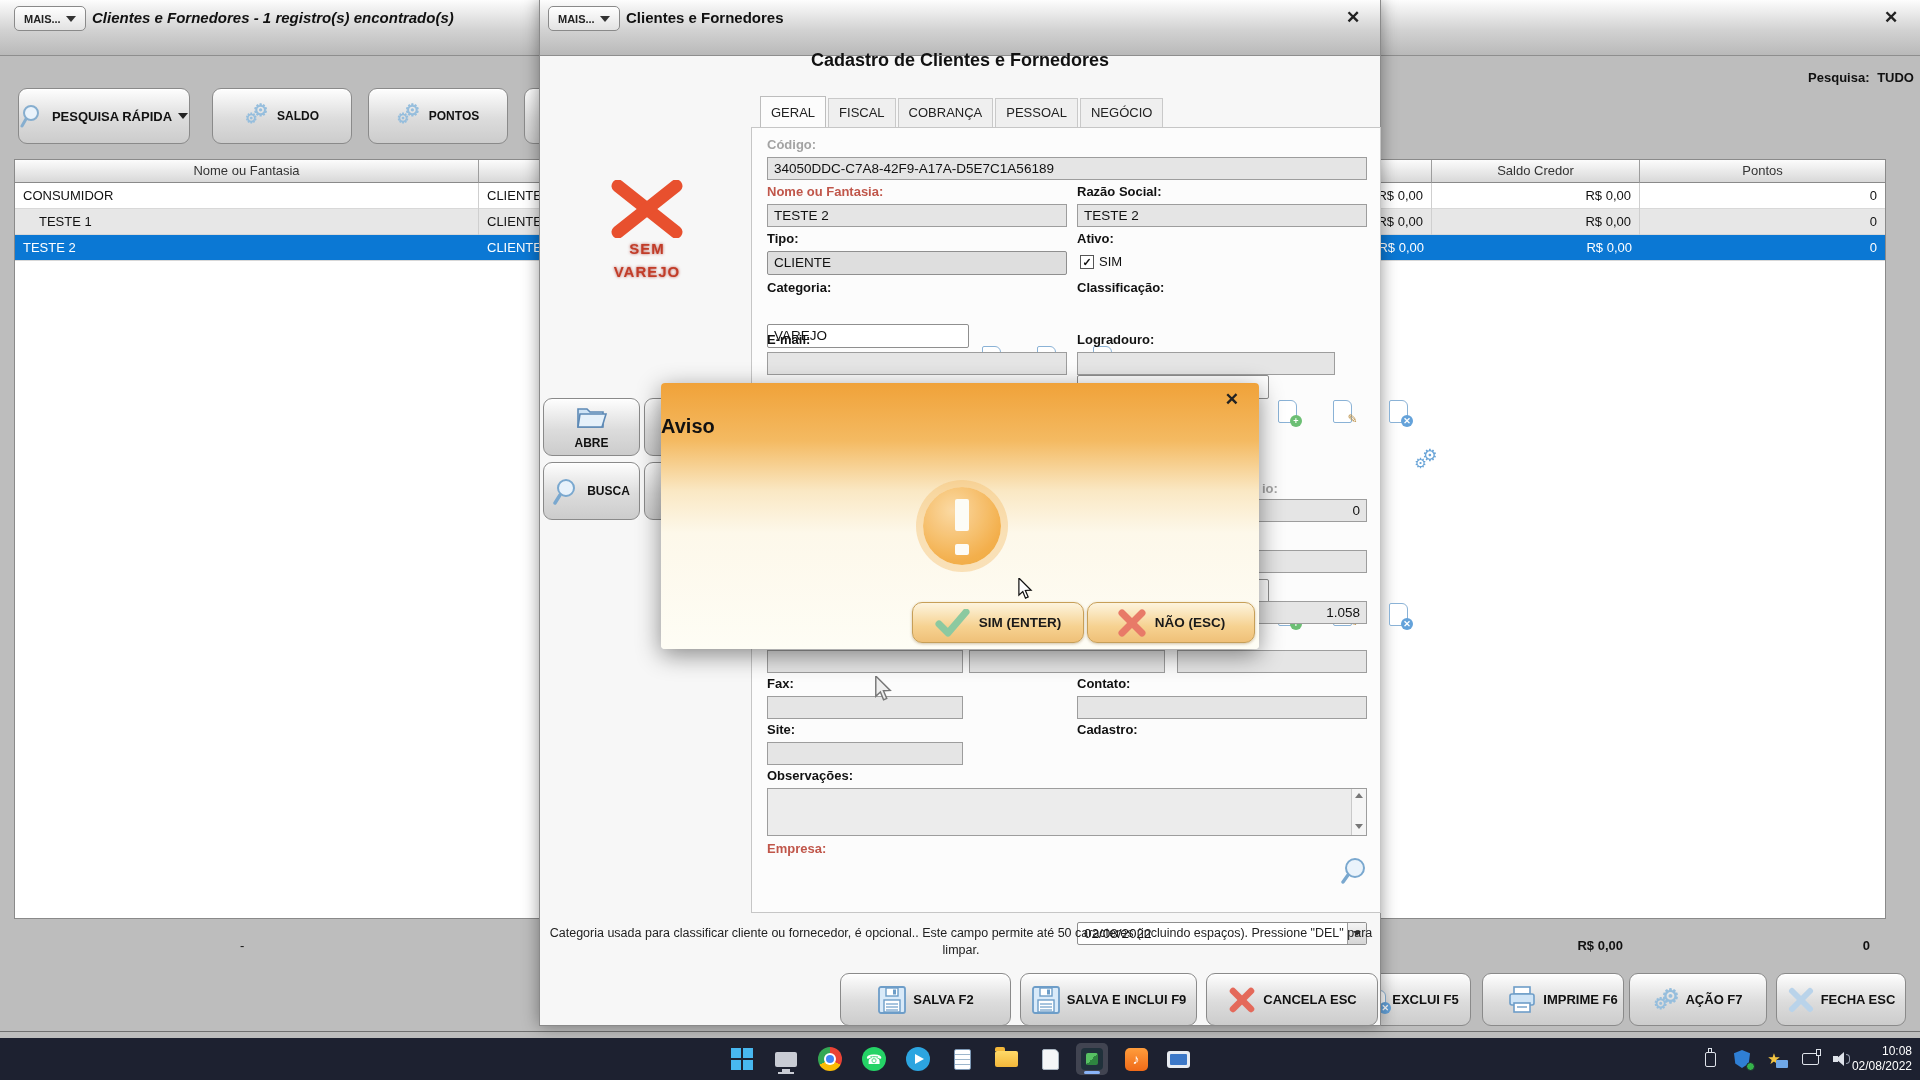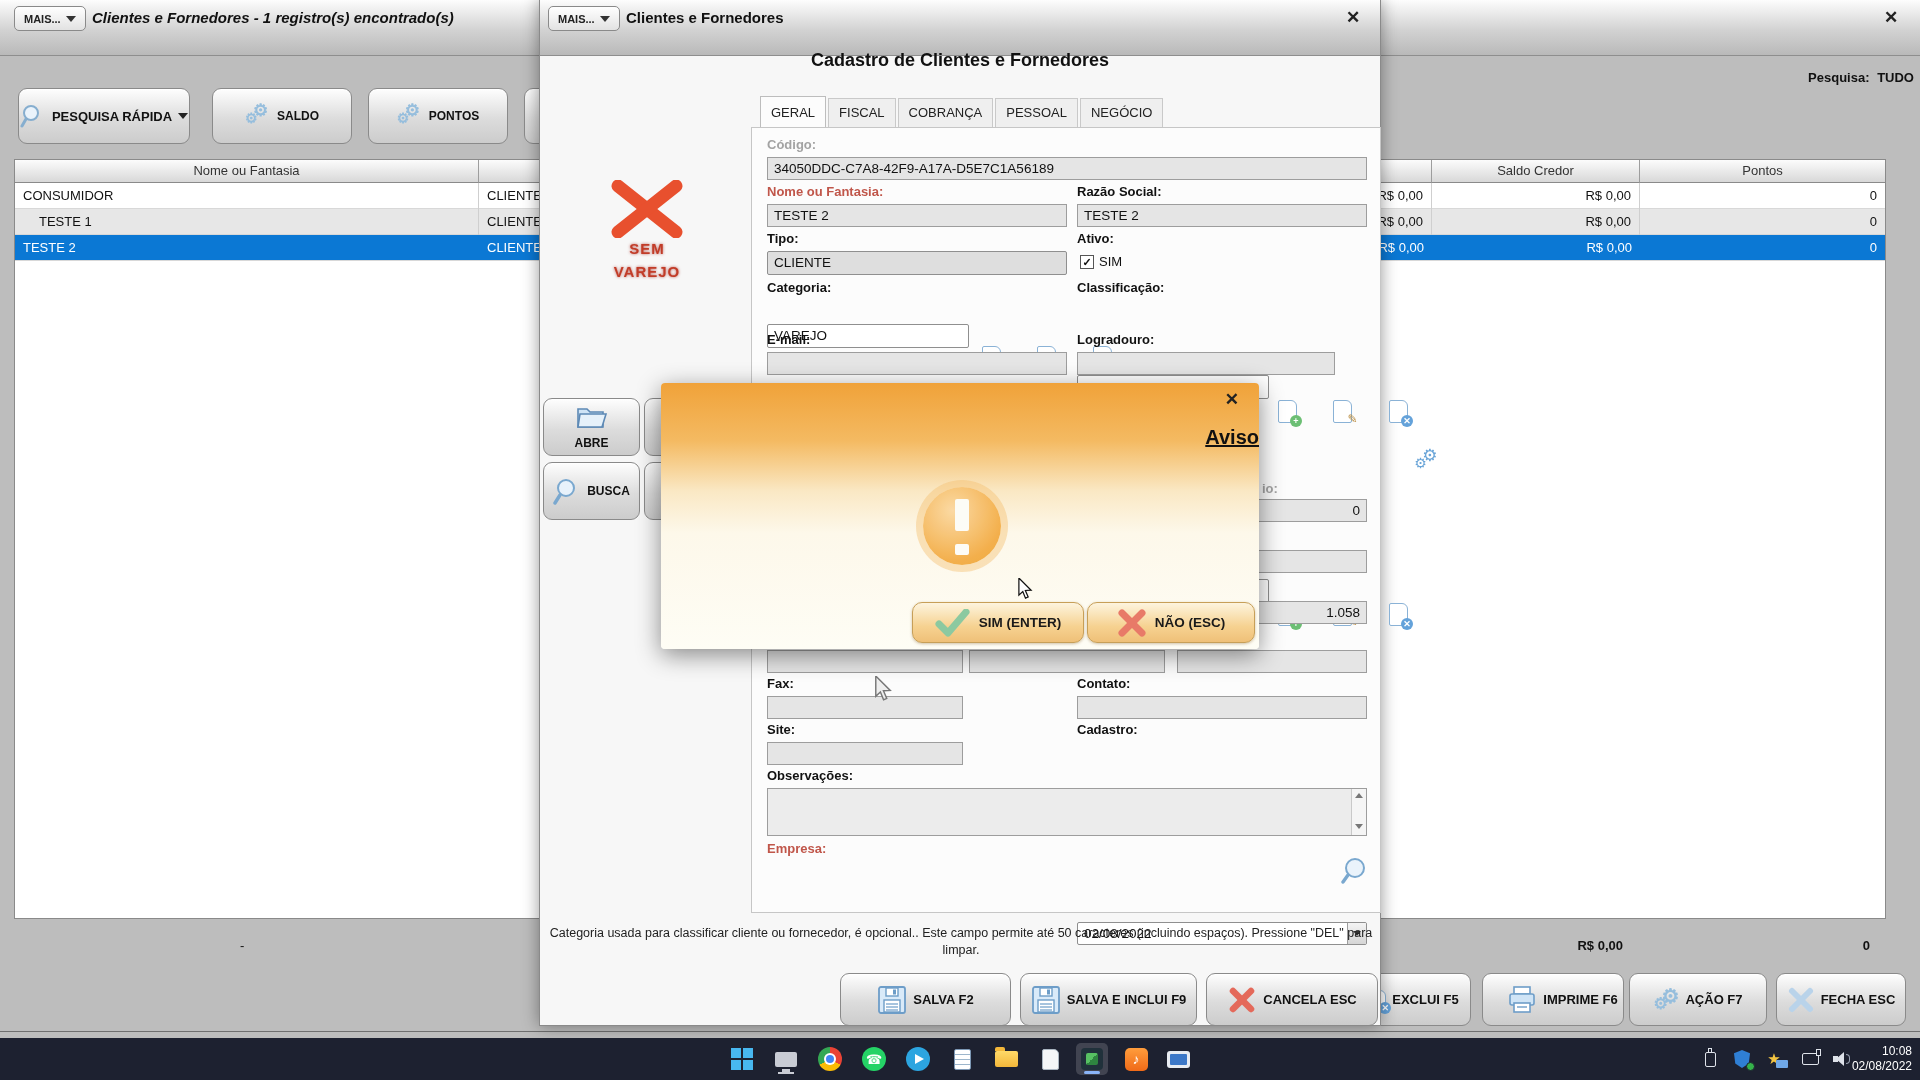--- a/index.html
+++ b/index.html
@@ -359,21 +359,21 @@
       <svg width="30" height="30" viewBox="0 0 30 30">
           <line x1="6" y1="6" x2="24" y2="24" stroke="#e4695a" stroke-width="6.5" stroke-linecap="round"></line>
           <line x1="24" y1="6" x2="6" y2="24" stroke="#e4695a" stroke-width="6.5" stroke-linecap="round"></line>
         </svg>
       <span style="font-size:13px;">CANCELA ESC</span>
     </div>
   </div>
 
   <div id="modal" class="abs" style="left:661px;top:383px;width:598px;height:266px;z-index:50;">
     <div class="abs" style="right:20px;top:6px;font-size:17px;font-weight:bold;color:#222;">✕</div>
-    <div class="abs" style="left:0;top:43px;width:100%;text-align:right;font-size:20px;font-weight:bold;color:#111;text-decoration:underline;">Aviso</div>
+    <div class="abs" style="left:0;top:32px;width:100%;text-align:left;font-size:20px;font-weight:bold;color:#111;">Aviso</div>
     <div id="warn-icon" class="abs" style="left:262px;top:104px;width:78px;height:78px;">
       <span class="bar"></span>
         <span class="dot"></span>
     </div>
     <div class="mbtn abs" style="left:251px;top:219px;width:172px;height:41px;">
       <svg width="36" height="28" viewBox="0 0 36 28">
           <polyline points="4,15 13,24 31,3" fill="none" stroke="#8cc9a0" stroke-width="7" stroke-linecap="round" stroke-linejoin="round"></polyline>
         </svg>
       <span>SIM (ENTER)</span>
     </div>

